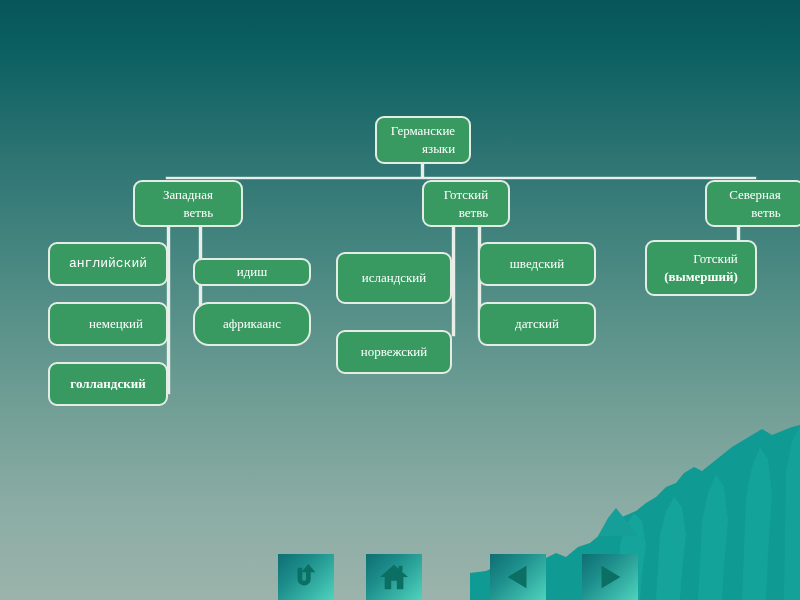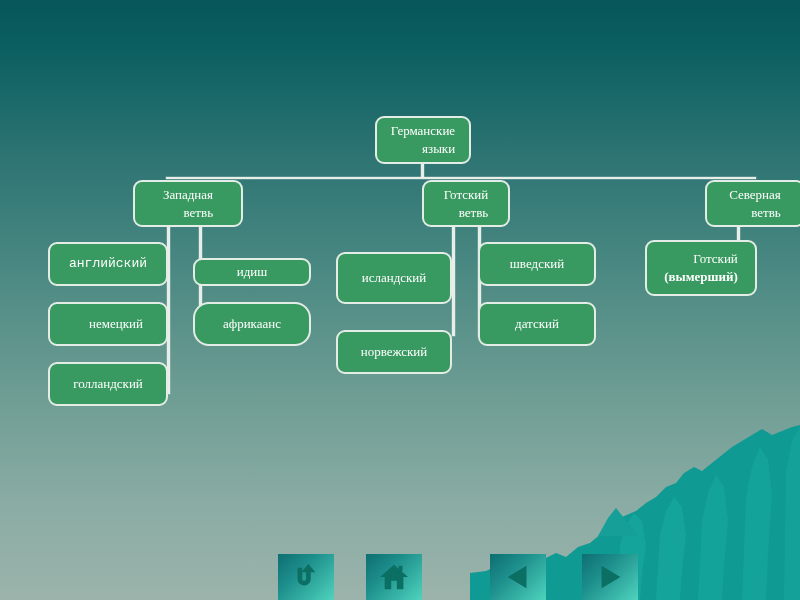--- a/index.html
+++ b/index.html
@@ -156,21 +156,21 @@
   </div>
 
   <div class="node node-leaf" style="left:48px; top:242px; width:120px; height:44px;font-family:Liberation Mono, monospace;">
     <span>английский</span>
   </div>
 
   <div class="node node-leaf" style="left:48px; top:302px; width:120px; height:44px;padding-left:16px;">
     <span>немецкий</span>
   </div>
 
-  <div class="node node-leaf" style="left:48px; top:362px; width:120px; height:44px;">
+  <div class="node node-leaf" style="left:48px; top:362px; width:120px; height:44px;font-weight:bold;">
     <span>голландский</span>
   </div>
 
   <div class="node node-leaf" style="left:193px; top:258px; width:118px; height:28px;">
     <span>идиш</span>
   </div>
 
   <div class="node node-leaf" style="left:193px; top:302px; width:118px; height:44px;border-radius:16px;">
     <span>африкаанс</span>
   </div>

